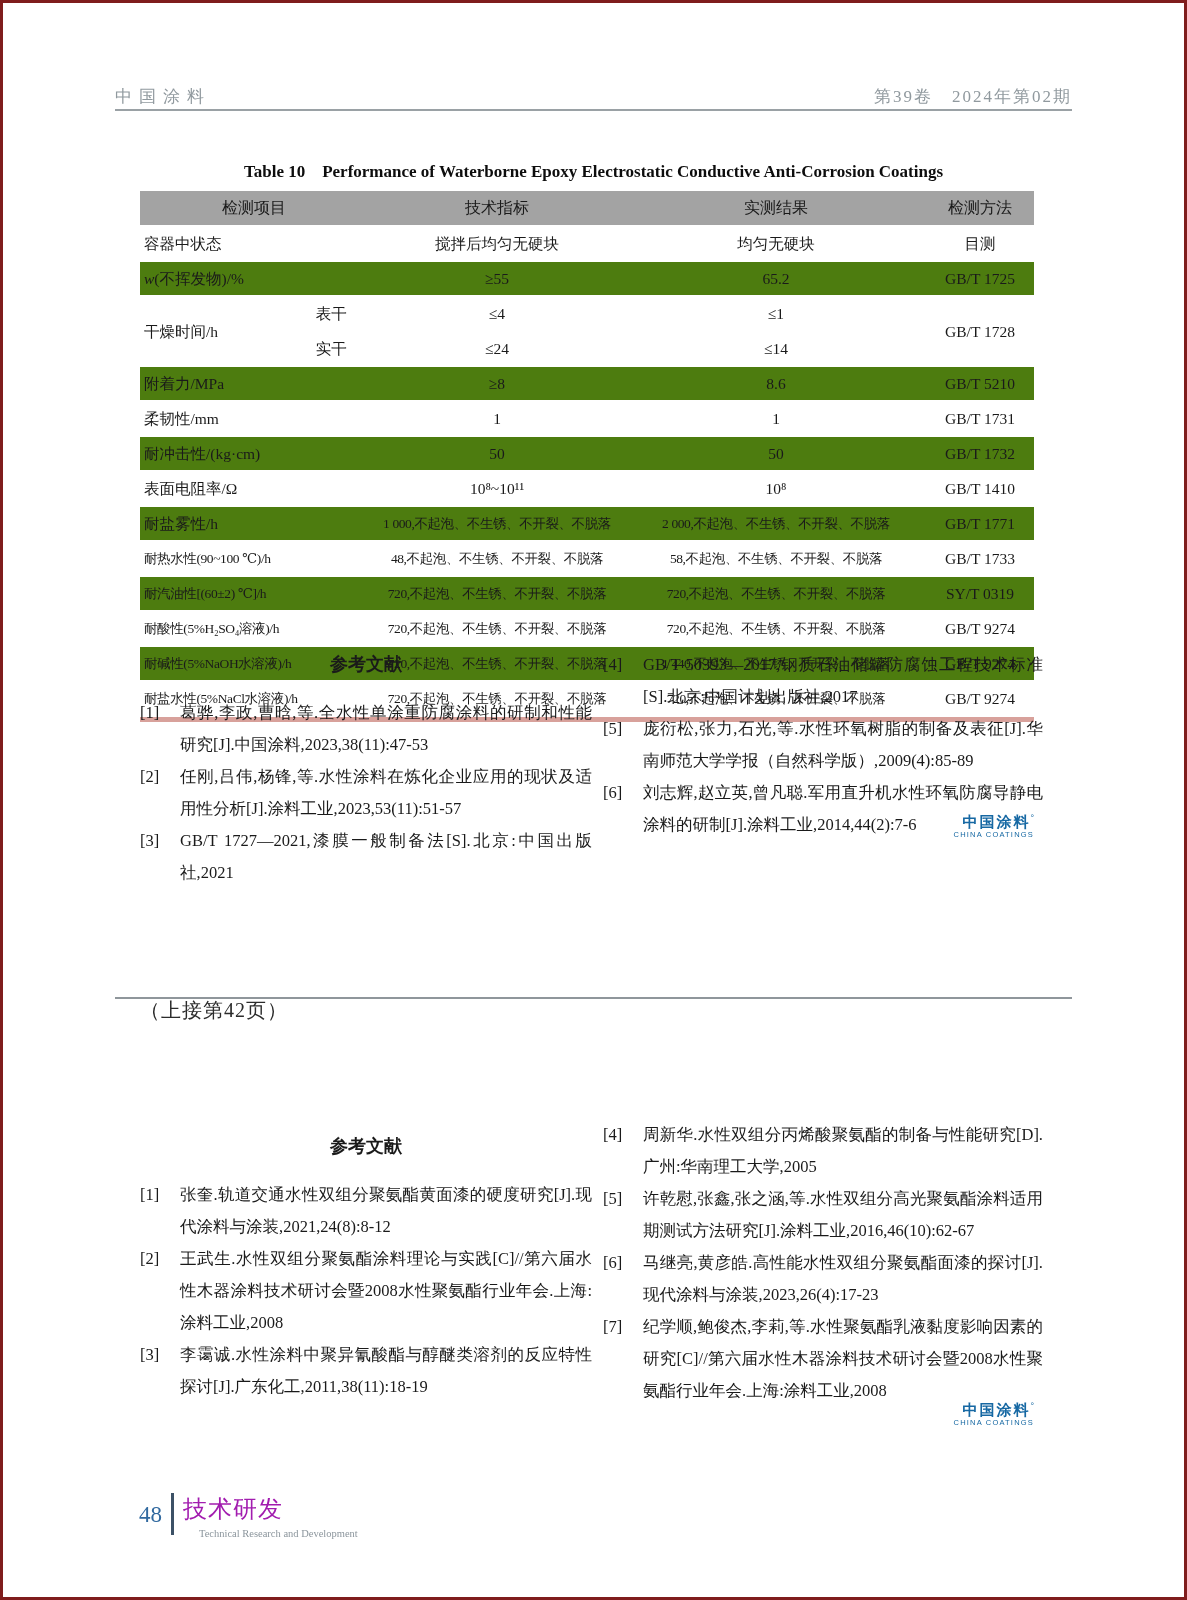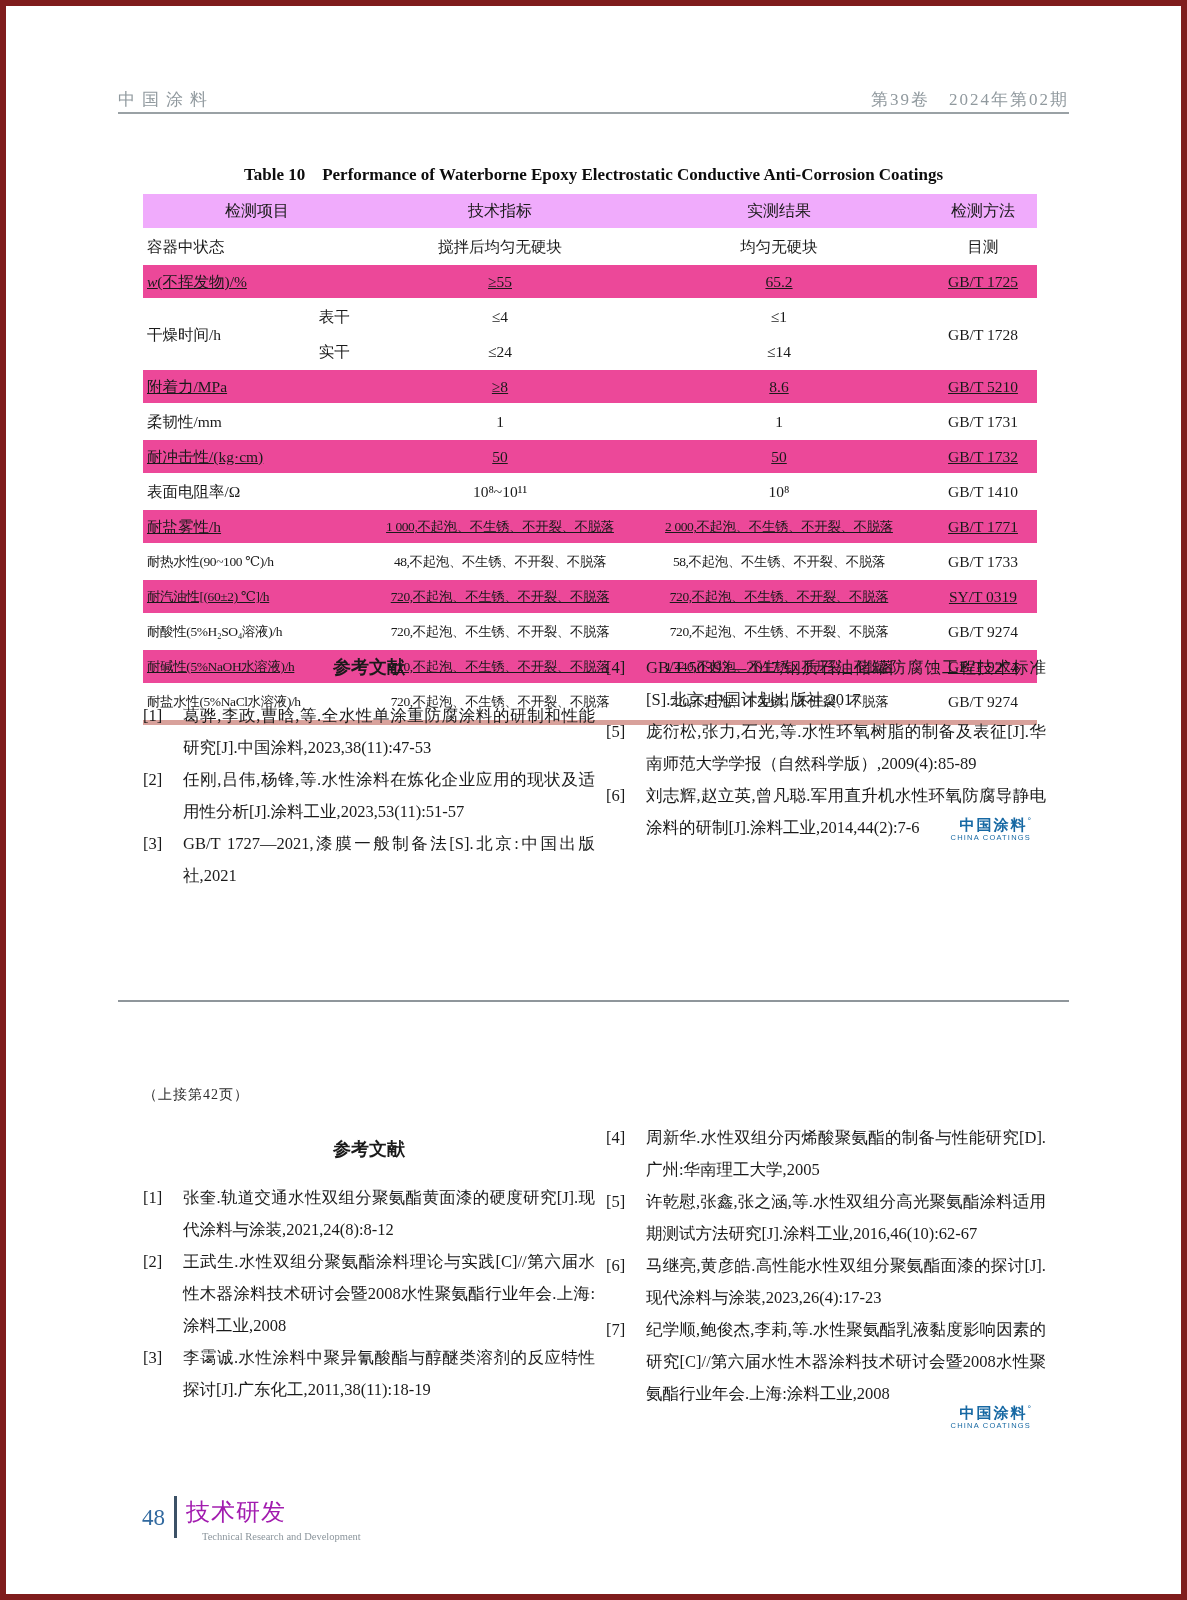--- a/index.html
+++ b/index.html
@@ -1,21 +1,21 @@
 <!DOCTYPE html>
 <html><head>
 <meta charset="utf-8">
 <style>
   html,body{margin:0;padding:0;background:#e8e8e8;}
   .page{
     position:relative;
     width:1187px;height:1600px;
     margin:0 auto;
     background:#ffffff;
-    border:6px solid #7f1d1d;
+    border:3px solid #7f1d1d;
     box-sizing:border-box;
     font-family:"Liberation Serif","DejaVu Serif",serif;
     color:#1a1a1a;
     overflow:hidden;
   }
   
   .page-header{
     position:absolute;top:82px;left:112px;right:112px;
     display:flex;justify-content:space-between;align-items:baseline;
     font-size:17px;color:#90999e;
@@ -25,25 +25,25 @@
   .header-rule{position:absolute;top:106px;left:112px;right:112px;height:0;border-top:2px solid #9aa1a5;}
   
   .tbl-title-cn{position:absolute;top:131px;left:0;width:100%;text-align:center;
     font-weight:bold;font-size:19px;color:#0d0d0d;}
   .tbl-title-en{position:absolute;top:157px;left:0;width:100%;text-align:center;
     font-weight:bold;font-size:17px;color:#0d0d0d;}
   
   .tbl-wrap{position:absolute;top:186px;left:137px;width:894px;}
   table.perf{width:100%;border-collapse:separate;border-spacing:0 2px;font-size:15.5px;}
   table.perf th{
-    background:#f0abfc;font-weight:normal;font-size:16px;
+    background:#a3a3a3;font-weight:normal;font-size:16px;
     height:30px;text-align:center;padding:2px 4px;
   }
   table.perf td{padding:3px 4px;height:27px;line-height:21px;vertical-align:middle;}
-  table.perf tr.shade td{background:#ec4899;text-decoration:underline;}
+  table.perf tr.shade td{background:#4d7c0f;}
   td.c-item{text-align:left;padding-left:4px;}
   td.c-sub{text-align:center;}
   td.c-center{text-align:center;}
   td.long{font-size:13.5px;letter-spacing:-0.4px;white-space:nowrap;}
   .table-bottom-bar{height:5px;background:#d8a19b;margin-top:0px;}
   th.w2{width:250px;} th.w3{width:292px;} th.w4{width:100px;}
   
   .refs{position:absolute;font-size:16.5px;line-height:32px;}
   .refs-1-left{top:646px;left:137px;width:452px;}
   .refs-1-right{top:646px;left:600px;width:440px;}
@@ -56,21 +56,21 @@
   
   .brand-logo{position:absolute;text-align:right;color:#1668a3;line-height:1.1;
     font-family:"Liberation Sans","DejaVu Sans",sans-serif;}
   .logo-1{top:810px;right:150px;}
   .logo-2{top:1398px;right:150px;}
   .logo-cn{font-weight:bold;font-size:15px;letter-spacing:2px;}
   .logo-mark{font-size:9px;vertical-align:super;letter-spacing:0;}
   .logo-en{font-size:7.5px;font-weight:normal;letter-spacing:1.2px;}
   
   .mid-rule{position:absolute;top:994px;left:112px;right:112px;border-top:2px solid #8f969b;}
-  .continuation-note{position:absolute;top:1080px;left:137px;font-size:14px;color:#2b2b2b;letter-spacing:1px;}
+  .continuation-note{position:absolute;top:994px;left:137px;font-size:20px;color:#2b2b2b;letter-spacing:1px;}
   
   .footer{position:absolute;top:1490px;left:133px;display:flex;align-items:flex-start;}
   .page-number{font-size:23px;color:#31699f;margin:9px 9px 0 3px;}
   .footer-bar{width:3px;height:42px;background:#3c5166;margin-right:9px;}
   .footer-cn{font-weight:normal;font-size:24px;color:#a21caf;
     font-family:"Liberation Sans","DejaVu Sans",sans-serif;letter-spacing:1px;}
   .footer-en{font-size:10.5px;color:#8b959c;margin-top:3px;margin-left:16px;}
 </style>
 </head>
 <body>

